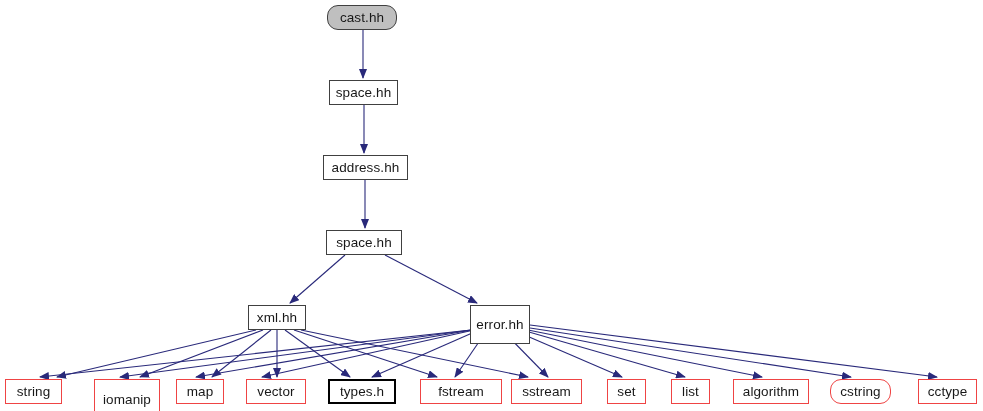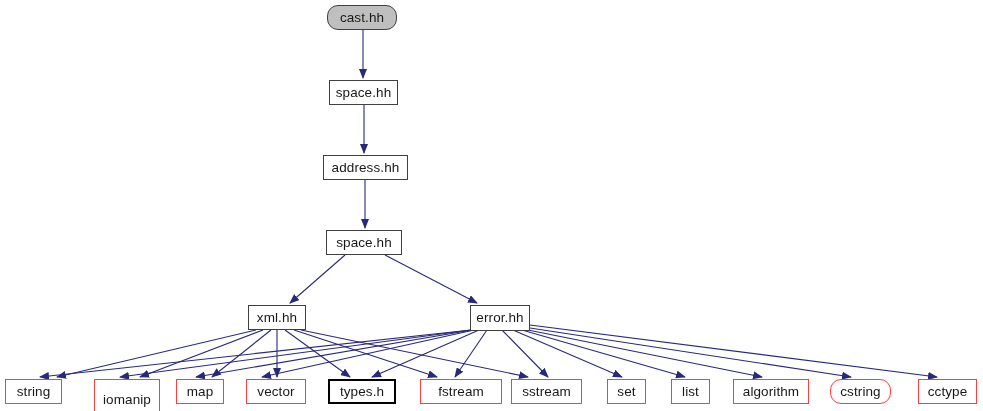--- a/index.html
+++ b/index.html
@@ -102,21 +102,21 @@
       </div>
       <div class="gnode local" style="left: 323px; top: 155px; width: 85px; height: 25px;">
         <span class="nlabel">address.hh</span>
       </div>
       <div class="gnode local" style="left: 326px; top: 230px; width: 76px; height: 25px;">
         <span class="nlabel">space.hh</span>
       </div>
       <div class="gnode local" style="left: 248px; top: 305px; width: 58px; height: 25px; justify-content: center;">
         <span class="nlabel">xml.hh</span>
       </div>
-      <div class="gnode local" style="left: 470px; top: 305px; width: 60px; height: 26px;">
+      <div class="gnode local" style="left: 470px; top: 305px; width: 60px; height: 39px;">
         <span class="nlabel">error.hh</span>
       </div>
       <div class="gnode " style="left: 5px; top: 379px; width: 57px; height: 25px;">
         <span class="nlabel">string</span>
       </div>
       <div class="gnode " style="left: 94px; top: 379px; width: 66px; height: 41px;">
         <span class="nlabel">iomanip</span>
       </div>
       <div class="gnode " style="left: 176px; top: 379px; width: 48px; height: 25px;">
         <span class="nlabel">map</span>

